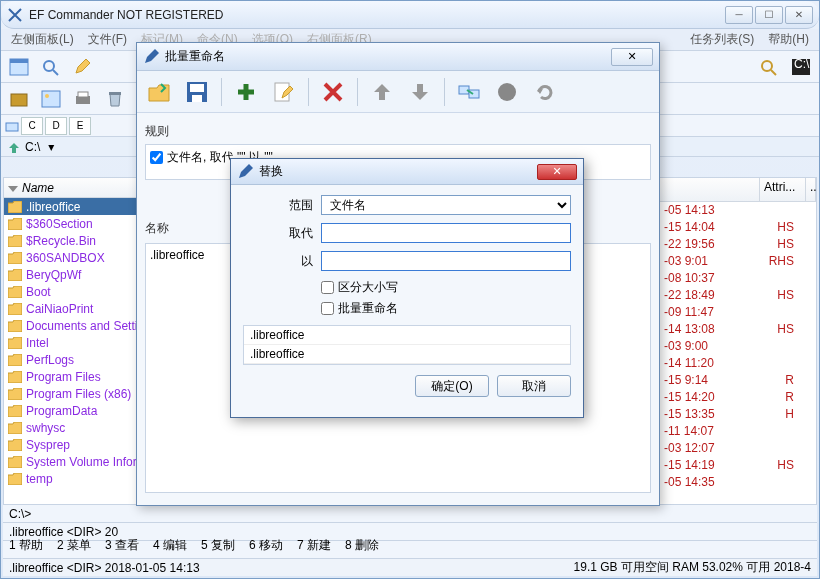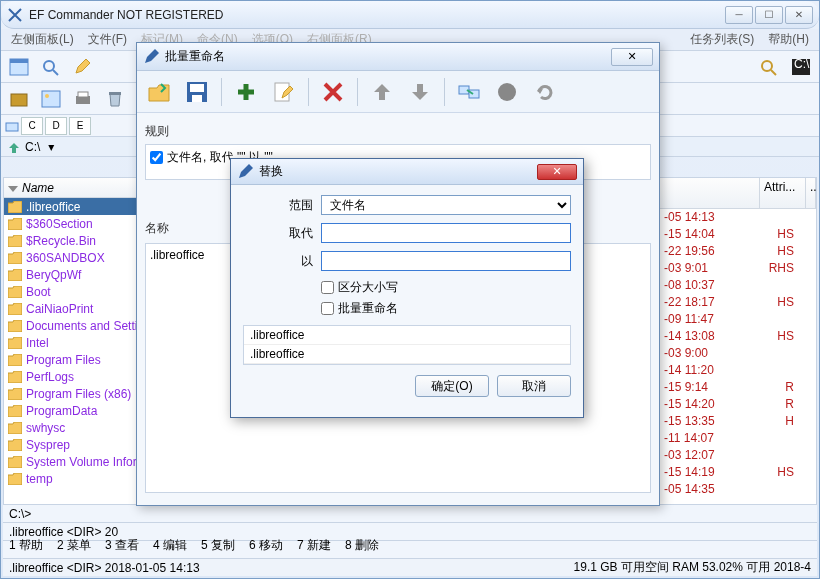--- a/index.html
+++ b/index.html
@@ -27,21 +27,21 @@
 .file-panel { position: absolute; top: 176px; left: 2px; width: 134px; bottom: 56px; background: #fff; border: 1px solid #c8d4e4; overflow: hidden; }
 .col-header { height: 20px; background: linear-gradient(#fdfdfd,#eef2f7); border-bottom: 1px solid #d0d8e2; display: flex; align-items: center; padding: 0 4px; gap: 4px; font-style: italic; }
 .file-list { overflow-y: auto; height: calc(100% - 20px); }
 .file-row { display: flex; align-items: center; padding: 1px 4px; height: 17px; gap: 4px; cursor: pointer; }
 .file-row.selected { background: #3a6ea5; color: #fff; }
 .file-row .fic { width: 14px; height: 12px; flex-shrink: 0; }
 .file-row span.nm { color: #8a2be2; white-space: nowrap; }
 .file-row.selected span.nm { color: #fff; }
 
 .right-list { position: absolute; top: 176px; right: 2px; width: 158px; bottom: 56px; background: #fff; border: 1px solid #c8d4e4; }
-.right-header { height: 31px; background: linear-gradient(#fdfdfd,#eef2f7); border-bottom: 1px solid #d0d8e2; display: flex; }
+.right-header { height: 24px; background: linear-gradient(#fdfdfd,#eef2f7); border-bottom: 1px solid #d0d8e2; display: flex; }
 .right-header div { padding: 2px 4px; border-right: 1px solid #d0d8e2; }
 .right-row { display: flex; padding: 1px 4px; height: 17px; color: #b91c1c; }
 .right-row .dt { width: 90px; white-space: nowrap; }
 .right-row .at { width: 40px; text-align: right; }
 
 .bottom-status1 { position: absolute; left: 2px; right: 2px; bottom: 38px; height: 18px; background: #f0f5fc; border-top: 1px solid #c8d4e4; padding: 1px 6px; display: flex; align-items: center; }
 .bottom-status2 { position: absolute; left: 2px; right: 2px; bottom: 20px; height: 18px; background: #f0f5fc; border-top: 1px solid #c8d4e4; padding: 4px 6px; display: flex; align-items: flex-end; gap: 14px; margin-top: 24px; }
 .bottom-status3 { position: absolute; left: 2px; right: 2px; bottom: 2px; height: 18px; background: #eef3fa; border-top: 1px solid #c8d4e4; padding: 1px 6px; display: flex; align-items: center; gap: 8px; }
 
 
@@ -241,27 +241,27 @@
         <div class="file-row">
           <svg class="fic" viewBox="0 0 14 12">
             <path d="M0 2h5l1-2h8v12H0z" class="folder-ic"></path>
           </svg>
           <span class="nm">Intel</span>
         </div>
         <div class="file-row">
           <svg class="fic" viewBox="0 0 14 12">
             <path d="M0 2h5l1-2h8v12H0z" class="folder-ic"></path>
           </svg>
+          <span class="nm">PerfLogs</span>
+        </div>
+        <div class="file-row">
+          <svg class="fic" viewBox="0 0 14 12">
+            <path d="M0 2h5l1-2h8v12H0z" class="folder-ic"></path>
+          </svg>
           <span class="nm">Program Files</span>
-        </div>
-        <div class="file-row">
-          <svg class="fic" viewBox="0 0 14 12">
-            <path d="M0 2h5l1-2h8v12H0z" class="folder-ic"></path>
-          </svg>
-          <span class="nm">PerfLogs</span>
         </div>
         <div class="file-row">
           <svg class="fic" viewBox="0 0 14 12">
             <path d="M0 2h5l1-2h8v12H0z" class="folder-ic"></path>
           </svg>
           <span class="nm">Program Files (x86)</span>
         </div>
         <div class="file-row">
           <svg class="fic" viewBox="0 0 14 12">
             <path d="M0 2h5l1-2h8v12H0z" class="folder-ic"></path>
@@ -316,21 +316,21 @@
         </div>
         <div class="right-row">
           <span class="dt">-03  9:01</span>
           <span class="at">RHS</span>
         </div>
         <div class="right-row">
           <span class="dt">-08  10:37</span>
           <span class="at"></span>
         </div>
         <div class="right-row">
-          <span class="dt">-22  18:17</span>
+          <span class="dt">-22  18:49</span>
           <span class="at">HS</span>
         </div>
         <div class="right-row">
           <span class="dt">-09  11:47</span>
           <span class="at"></span>
         </div>
         <div class="right-row">
           <span class="dt">-14  13:08</span>
           <span class="at">HS</span>
         </div>

